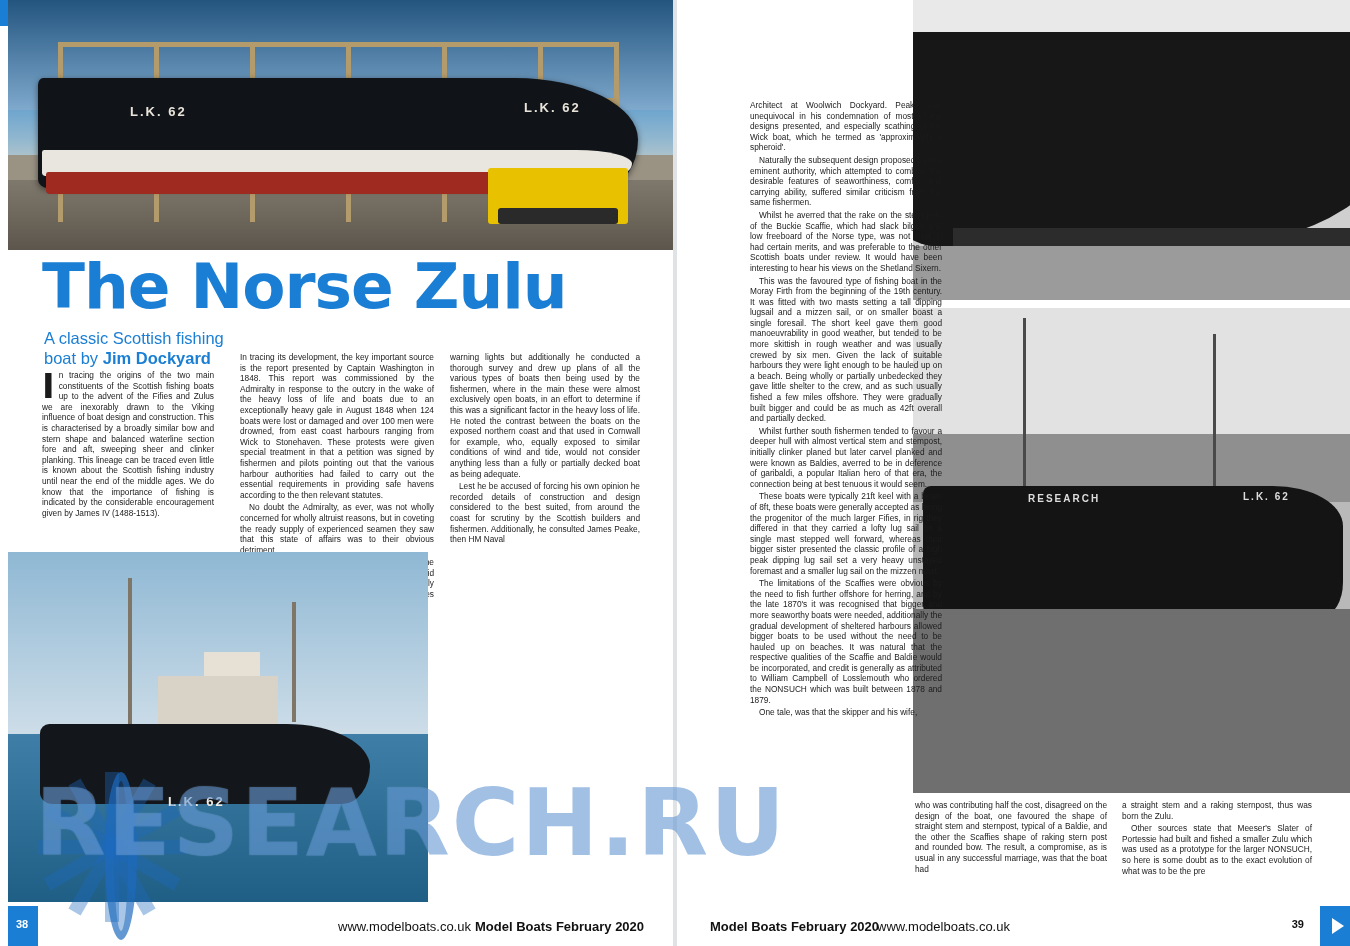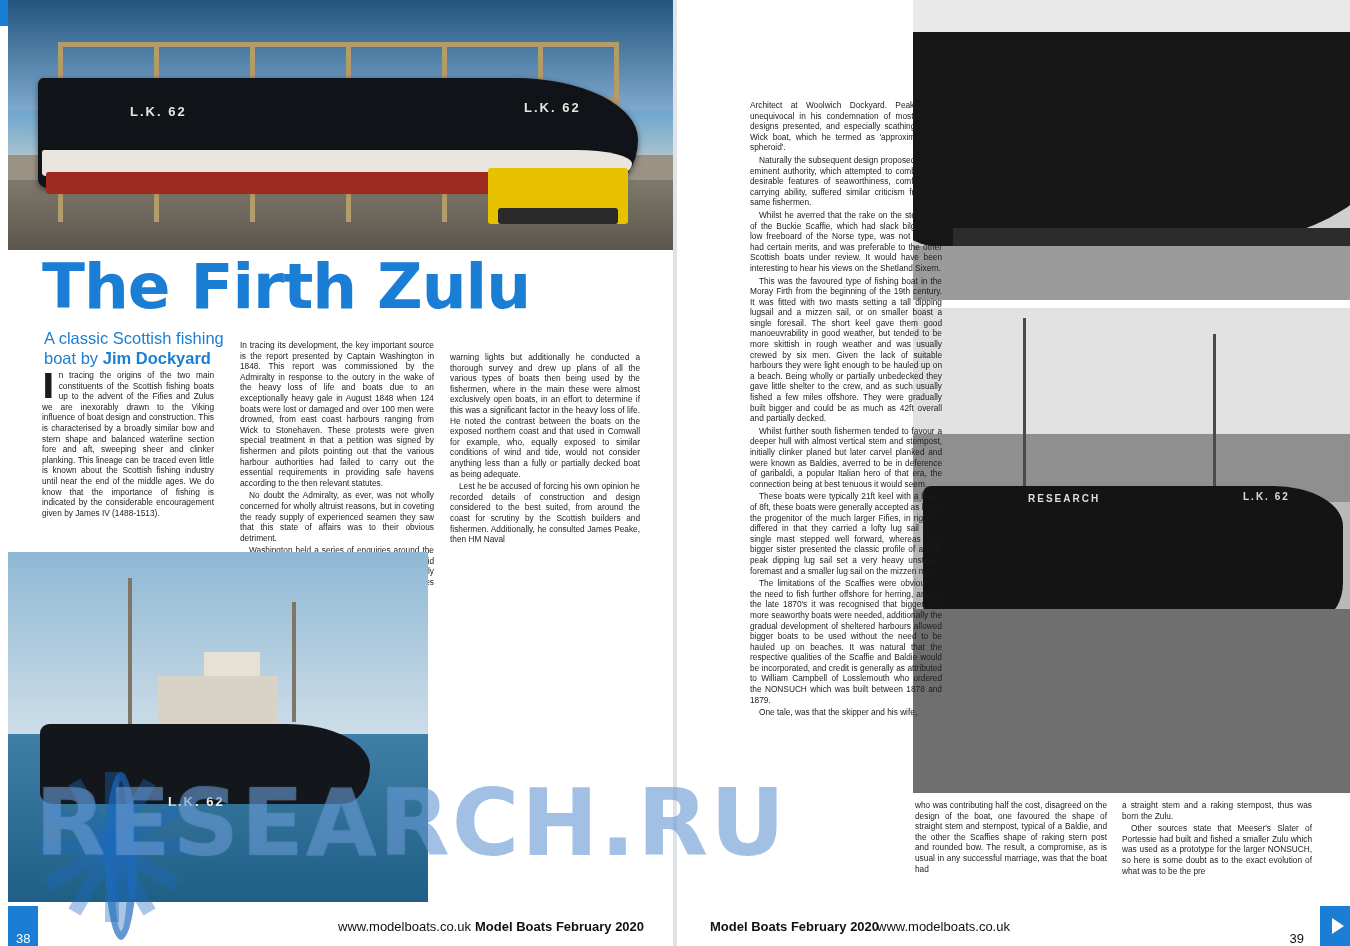--- a/index.html
+++ b/index.html
@@ -73,41 +73,41 @@
   .subtitle b{font-weight:bold;}
 
   .col{position:absolute;font-size:8.3px;line-height:10.6px;color:#1b1b1b;text-align:justify;}
   .col p{margin:0 0 2px 0;text-indent:9px;}
   .col p.first{text-indent:0;}
   .dropcapwrap{position:absolute;left:42px;top:370px;width:172px;}
   .dropcap{
     float:left;font-size:34px;line-height:28px;font-weight:bold;color:#1b1b1b;
     padding:2px 4px 0 0;font-family:"DejaVu Sans", sans-serif;
   }
-  .l-c2{left:240px;top:340px;width:194px;}
+  .l-c2{left:240px;top:352px;width:194px;}
   .l-c3{left:450px;top:352px;width:190px;}
 
   .photo2{
     position:absolute;left:8px;top:552px;width:420px;height:350px;overflow:hidden;
     background:linear-gradient(#79a6c6 0%,#93bcd6 40%,#5f93b7 58%,#2e6d96 100%);
   }
   .p2-sky{position:absolute;left:0;top:0;width:100%;height:52%;background:linear-gradient(#8fb8d4,#cddde8);}
   .p2-sea{position:absolute;left:0;bottom:0;width:100%;height:48%;background:linear-gradient(#3f7ea6,#1f5f86);}
   .p2-boat{
     position:absolute;left:32px;top:172px;width:330px;height:80px;background:#13161a;
     border-radius:10px 90px 30px 14px / 10px 46px 40px 12px;
   }
   .p2-house{position:absolute;left:150px;top:124px;width:120px;height:52px;background:#d8d3c6;}
   .p2-house2{position:absolute;left:196px;top:100px;width:56px;height:28px;background:#e6e1d4;}
   .p2-mast{position:absolute;left:120px;top:26px;width:4px;height:150px;background:#7f7667;}
   .p2-mast2{position:absolute;left:284px;top:50px;width:4px;height:120px;background:#7f7667;}
 
   .footerbar{position:absolute;left:8px;bottom:0;width:667px;height:40px;background:#fff;}
   .f-blue-left{position:absolute;left:0;bottom:0;width:30px;height:40px;background:#1a7fd4;}
-  .pagenum{position:absolute;bottom:0;font-size:13px;font-weight:normal;color:#fff;}
+  .pagenum{position:absolute;bottom:16px;font-size:11px;font-weight:bold;color:#fff;}
   .footertext{position:absolute;bottom:12px;font-size:13px;color:#111;}
   .footertext b{font-weight:bold;}
 
   
   .r-col{position:absolute;font-size:8.3px;line-height:10.6px;color:#1b1b1b;text-align:justify;}
   .r-col p{margin:0 0 2px 0;text-indent:9px;}
   .r-col p.first{text-indent:0;}
   .r-c1{left:35px;top:100px;width:192px;margin-left:40px;}
   .r-c2b{left:240px;top:800px;width:192px;}
   .r-c3{left:447px;top:800px;width:190px;}
@@ -181,21 +181,21 @@
       <i class="v" style="left:556px"></i>
     </div>
     <div class="hull"></div>
     <div class="hull-white"></div>
     <div class="hull-red"></div>
     <div class="lk62" style="left:122px;top:104px">L.K. 62</div>
     <div class="lk62" style="left:516px;top:100px">L.K. 62</div>
     <div class="truck"></div>
   </div>
 
-  <div class="title">The Firth Zulu</div>
+  <div class="title">The Norse Zulu</div>
   <div class="subtitle">
     <span>A classic Scottish fishing</span><br>
     <span>boat by </span><b>Jim Dockyard</b>
   </div>
 
   <div class="col dropcapwrap">
     <span class="dropcap">I</span>
     <p class="first">n tracing the origins of the two main constituents of the Scottish fishing boats up to the advent of the Fifies and Zulus we are inexorably drawn to the Viking influence of boat design and construction. This is characterised by a broadly similar bow and stern shape and balanced waterline section fore and aft, sweeping sheer and clinker planking. This lineage can be traced even little is known about the Scottish fishing industry until near the end of the middle ages. We do know that the importance of fishing is indicated by the considerable encouragement given by James IV (1488-1513).</p>
   </div>
 

